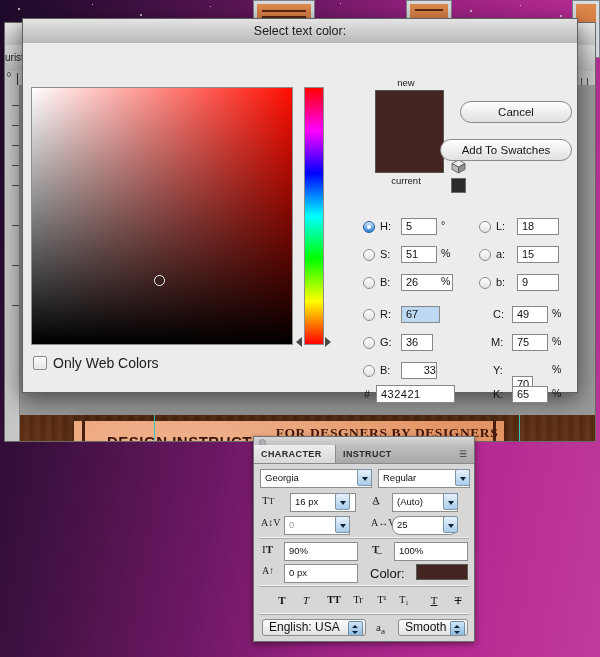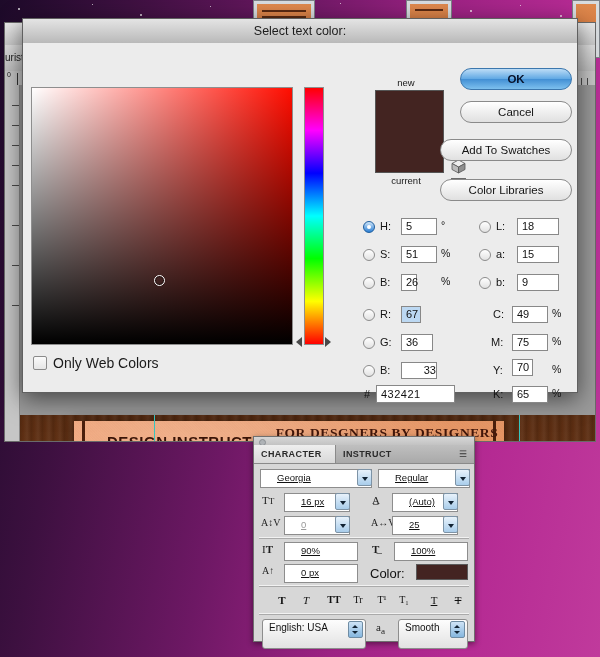--- a/index.html
+++ b/index.html
@@ -122,22 +122,22 @@
     padding:0 7px;box-sizing:border-box;
   }
   .ch-tab.active{background:linear-gradient(#eeeeee,#d8d8d8);border-right:1px solid #8a8a8a;}
   #char-menu{
     position:absolute;right:4px;top:3px;width:14px;height:12px;
     font-size:9px;color:#333;text-align:center;line-height:12px;
   }
   .ps-field{
     position:absolute;height:19px;box-sizing:border-box;
     background:#fff;border:1px solid #8d8d8d;
-    font-size:9.5px;line-height:15px;padding-left:16px;color:#111;
-    white-space:nowrap;overflow:hidden;text-decoration:underline;
+    font-size:9.5px;line-height:15px;padding-left:4px;color:#111;
+    white-space:nowrap;overflow:hidden;
   }
   .ps-field.grey{color:#9a9a9a;}
   .ps-arrow{
     position:absolute;width:15px;height:17px;box-sizing:border-box;
     background:linear-gradient(#e8f2fb,#a9cdeb);
     border:1px solid #7d93a6;border-radius:2px;
   }
   .ps-arrow:after{
     content:"";position:absolute;left:4px;top:7px;
     border-left:3.5px solid transparent;border-right:3.5px solid transparent;
@@ -145,23 +145,23 @@
   }
   .ps-icn{position:absolute;font-size:11px;color:#1d1d1d;font-family:"Liberation Serif",serif;}
   .ch-sep{position:absolute;left:5px;right:5px;height:1px;background:#aaa;border-top:1px solid #f2f2f2;}
   #color-label{position:absolute;font-size:13px;color:#111;}
   #color-swatch{position:absolute;height:16px;border:1px solid #5a5a5a;box-sizing:border-box;}
   .style-btn{
     position:absolute;top:0;width:20px;height:16px;text-align:center;line-height:16px;
     font-family:"Liberation Serif", serif;font-size:11px;color:#111;
   }
   .ps-popup{
-    position:absolute;height:30px;box-sizing:border-box;border:1px solid #8d8d8d;
+    position:absolute;height:17px;box-sizing:border-box;border:1px solid #8d8d8d;
     background:linear-gradient(#fdfdfd,#e2e2e2);border-radius:3px;
-    font-size:10px;line-height:15px;padding-left:6px;color:#111;white-space:nowrap;overflow:hidden;
+    font-size:12px;line-height:15px;padding-left:6px;color:#111;white-space:nowrap;overflow:hidden;
   }
   .ps-spin{
     position:absolute;width:13px;height:15px;top:1px;border-radius:2px;
     background:linear-gradient(#cfe4f6,#86b7df);border:1px solid #6f8ca3;
   }
   .ps-spin:before{content:"";position:absolute;left:3px;top:3px;
     border-left:3px solid transparent;border-right:3px solid transparent;border-bottom:3.5px solid #123;}
   .ps-spin:after{content:"";position:absolute;left:3px;top:8.5px;
     border-left:3px solid transparent;border-right:3px solid transparent;border-top:3.5px solid #123;}
 
@@ -386,37 +386,37 @@
   <div class="ps-field" style="left:6px;top:32px;width:112px;">
     <span>Georgia</span>
   </div>
   <div class="ps-arrow" style="left:103px;top:32px;"></div>
   <div class="ps-field" style="left:124px;top:32px;width:92px;">
     <span>Regular</span>
   </div>
   <div class="ps-arrow" style="left:201px;top:32px;"></div>
 
   <div class="ps-icn" style="left:8px;top:57px;">T<small>T</small></div>
-  <div class="ps-field" style="left:30px;top:56px;width:66px;">
+  <div class="ps-field" style="left:36px;top:56px;width:66px;">
     <span>16 px</span>
   </div>
   <div class="ps-arrow" style="left:81px;top:56px;"></div>
   <div class="ps-icn" style="left:118px;top:57px;">A̲</div>
   <div class="ps-field" style="left:138px;top:56px;width:66px;">
     <span>(Auto)</span>
   </div>
   <div class="ps-arrow" style="left:189px;top:56px;"></div>
 
   <div class="ps-icn" style="left:7px;top:80px;font-size:10px;">A↕V</div>
   <div class="ps-field grey" style="left:30px;top:79px;width:66px;">
     <span>0</span>
   </div>
   <div class="ps-arrow" style="left:81px;top:79px;"></div>
   <div class="ps-icn" style="left:117px;top:80px;font-size:10px;">A↔V</div>
-  <div class="ps-field" style="left:138px;top:79px;width:66px;">
+  <div class="ps-field" style="left:138px;top:79px;width:66px;border-radius:8px;">
     <span>25</span>
   </div>
   <div class="ps-arrow" style="left:189px;top:79px;"></div>
 
   <div class="ch-sep" style="top:100px;"></div>
 
   <div class="ps-icn" style="left:8px;top:106px;">I<b>T</b></div>
   <div class="ps-field" style="left:30px;top:105px;width:74px;">
     <span>90%</span>
   </div>
@@ -484,43 +484,41 @@
 
     <div id="cube-icon">
       <svg width="15" height="15" viewBox="0 0 15 15">
         <polygon points="7.5,1 14,4.5 7.5,8 1,4.5" fill="#efefef" stroke="#555" stroke-width="0.8"></polygon>
         <polygon points="1,4.5 7.5,8 7.5,14 1,10.5" fill="#bcbcbc" stroke="#555" stroke-width="0.8"></polygon>
         <polygon points="14,4.5 7.5,8 7.5,14 14,10.5" fill="#8f8f8f" stroke="#555" stroke-width="0.8"></polygon>
       </svg>
     </div>
     <div id="tiny-swatch" style="background:#2b2b2b;"></div>
 
-    <div class="cp-btn primary" style="left:437px;top:25px;width:112px;">OK</div>
     <div class="cp-btn" style="left:417px;top:96px;width:132px;">Add To Swatches</div>
     <div class="cp-btn" style="left:437px;top:58px;width:112px;">Cancel</div>
-    <div class="cp-btn" style="left:417px;top:136px;width:132px;">Color Libraries</div>
 
     <div class="radio sel" style="left:340px;top:178px;"></div>
     <div class="lbl" style="left:357px;top:177px;">H:</div>
     <div class="numfield" style="left:378px;top:175px;width:36px;">5</div>
     <div class="unit" style="left:418px;top:176px;">°</div>
 
     <div class="radio" style="left:340px;top:206px;"></div>
     <div class="lbl" style="left:357px;top:205px;">S:</div>
     <div class="numfield" style="left:378px;top:203px;width:36px;">51</div>
     <div class="unit" style="left:418px;top:204px;">%</div>
 
     <div class="radio" style="left:340px;top:234px;"></div>
     <div class="lbl" style="left:357px;top:233px;">B:</div>
-    <div class="numfield" style="left:378px;top:231px;width:16px;">26</div>
+    <div class="numfield" style="left:378px;top:231px;width:52px;">26</div>
     <div class="unit" style="left:418px;top:232px;">%</div>
 
     <div class="radio" style="left:340px;top:266px;"></div>
     <div class="lbl" style="left:357px;top:265px;">R:</div>
-    <div class="numfield sel" style="left:378px;top:263px;width:20px;">67</div>
+    <div class="numfield sel" style="left:378px;top:263px;width:39px;">67</div>
 
     <div class="radio" style="left:340px;top:294px;"></div>
     <div class="lbl" style="left:357px;top:293px;">G:</div>
     <div class="numfield" style="left:378px;top:291px;width:32px;">36</div>
 
     <div class="radio" style="left:340px;top:322px;"></div>
     <div class="lbl" style="left:357px;top:321px;">B:</div>
     <div class="numfield" style="left:378px;top:319px;width:36px;text-align:right;">33</div>
 
     <div id="hexlabel" style="left:341px;top:345px;">#</div>
@@ -540,21 +538,21 @@
 
     <div class="lbl" style="left:470px;top:265px;">C:</div>
     <div class="numfield" style="left:489px;top:263px;width:36px;">49</div>
     <div class="unit" style="left:529px;top:264px;">%</div>
 
     <div class="lbl" style="left:468px;top:293px;">M:</div>
     <div class="numfield" style="left:489px;top:291px;width:36px;">75</div>
     <div class="unit" style="left:529px;top:292px;">%</div>
 
     <div class="lbl" style="left:470px;top:321px;">Y:</div>
-    <div class="numfield" style="left:489px;top:316px;width:21px;">70</div>
+    <div class="numfield" style="left:489px;top:333px;width:21px;">70</div>
     <div class="unit" style="left:529px;top:320px;">%</div>
 
     <div class="lbl" style="left:470px;top:345px;">K:</div>
     <div class="numfield" style="left:489px;top:343px;width:36px;">65</div>
     <div class="unit" style="left:529px;top:344px;">%</div>
 
   </div>
 </div>
 
 </body></html>

